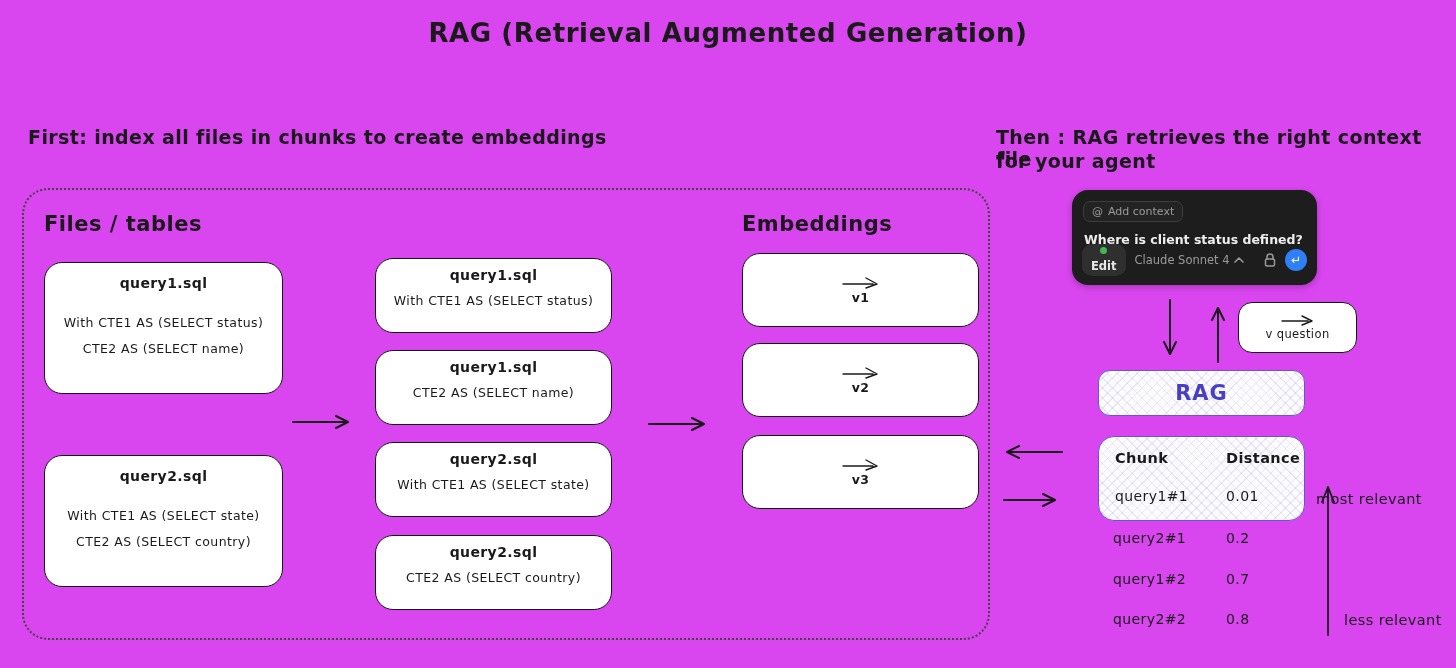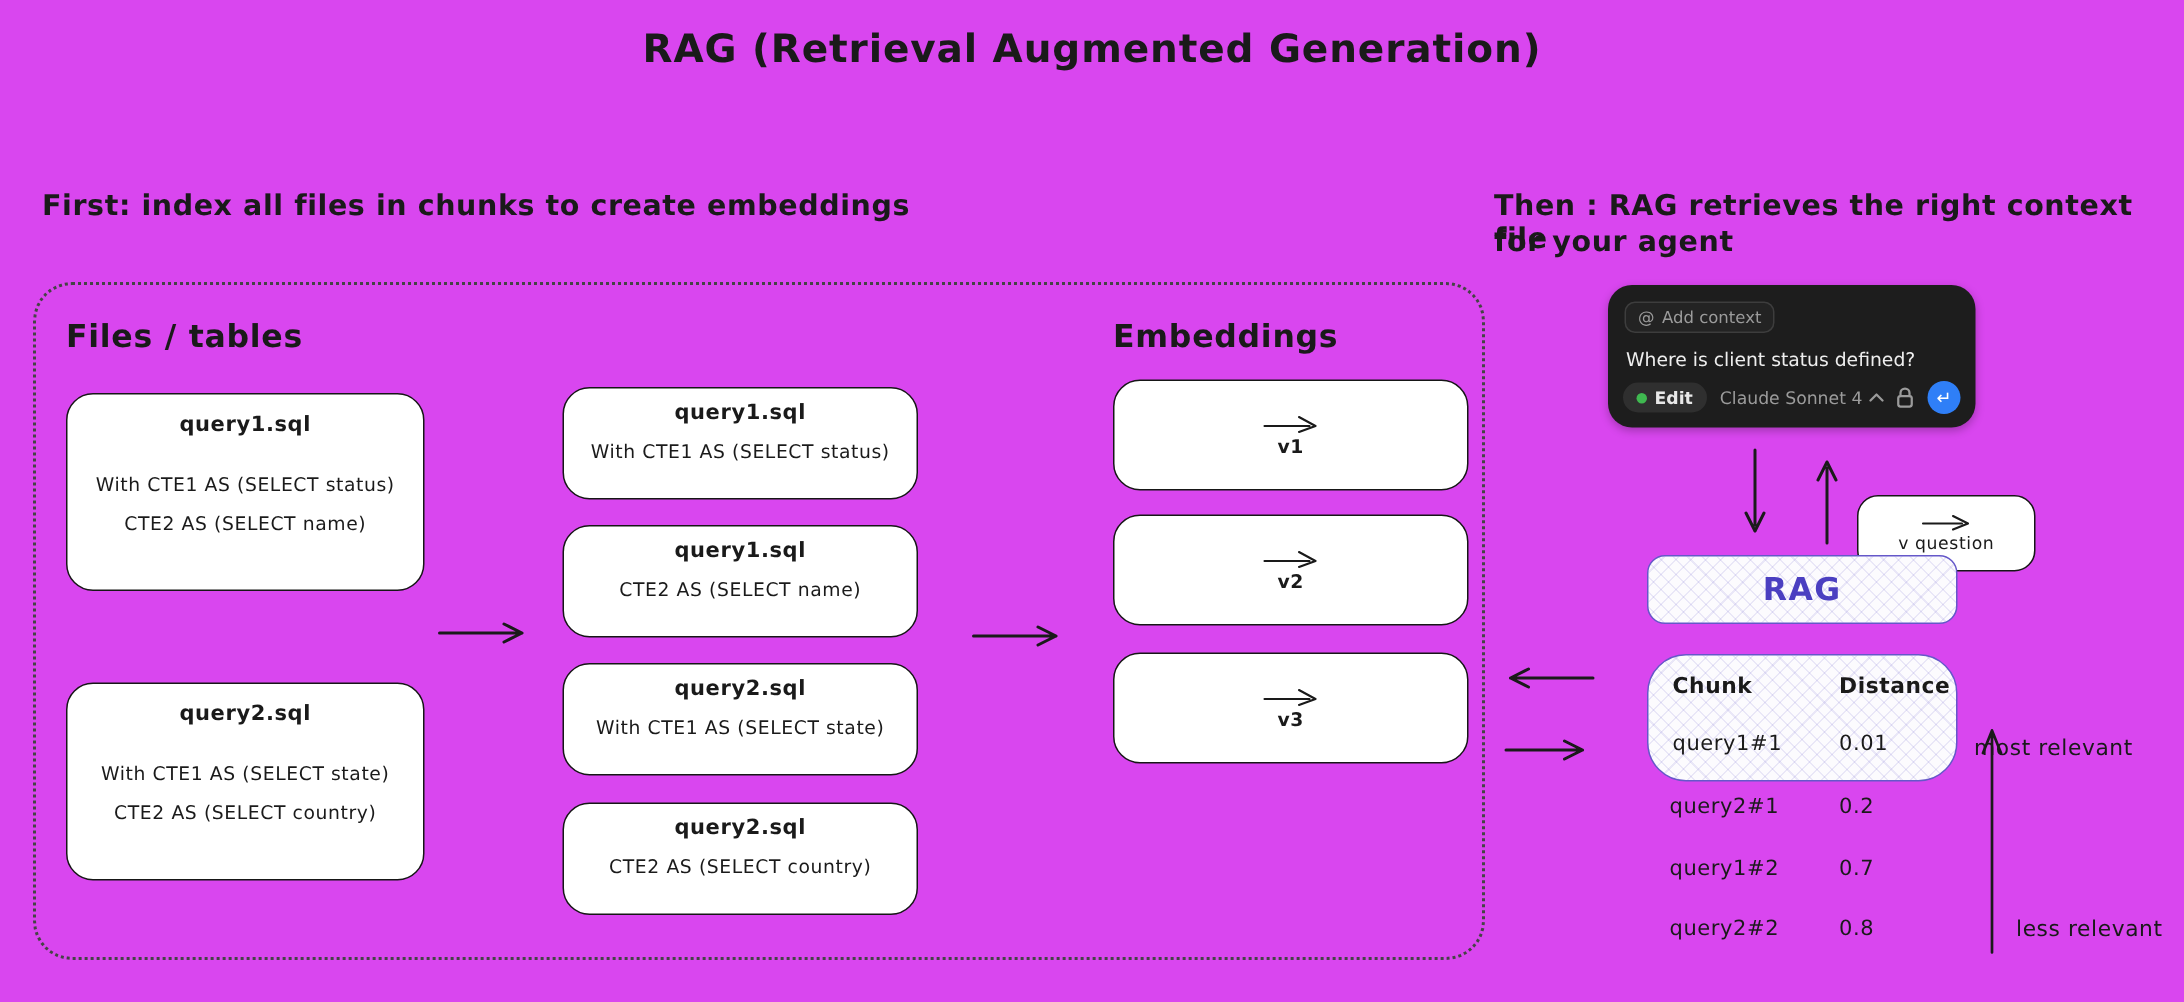--- a/index.html
+++ b/index.html
@@ -22,23 +22,23 @@
       repeating-linear-gradient(45deg, rgba(101,88,201,0.12) 0 1px, transparent 1px 7px),
       repeating-linear-gradient(-45deg, rgba(101,88,201,0.12) 0 1px, transparent 1px 7px);}
   .rag-label{color:#4b3fc1;font-size:21px;font-weight:700;letter-spacing:1px;text-align:left;}
   .tbl-header{font-size:14.5px;font-weight:600;letter-spacing:0.4px;}
   .tbl-cell{font-size:14px;font-weight:500;letter-spacing:0.4px;}
   .relevance-label{font-size:14.5px;font-weight:500;letter-spacing:0.4px;}
   
   .chat{left:1072px;top:190px;width:245px;height:95px;background:#1d1d1d;border-radius:16px;box-shadow:0 2px 6px rgba(0,0,0,0.25);}
   .ctx-pill{position:absolute;left:11px;top:11px;display:flex;align-items:center;gap:5px;
     border:1px solid #3d3d3d;border-radius:7px;padding:3px 8px;color:#9b9b9b;font-size:11px;background:#232323;cursor:pointer;}
-  .chat-question{position:absolute;left:12px;top:42px;color:#eeeeee;font-size:12.5px;font-weight:400;}
+  .chat-question{position:absolute;left:12px;top:42px;color:#eeeeee;font-size:12.5px;font-weight:700;}
   .chat-bottom{position:absolute;left:10px;right:10px;bottom:9px;display:flex;align-items:center;}
-  .edit-pill{display:flex;align-items:center;gap:5px;background:#2f2f2f;border-radius:10px;padding:3px 9px;color:#e8e8e8;font-size:11.5px;font-weight:600;cursor:pointer;}
+  .edit-pill{display:flex;align-items:center;gap:5px;background:#2f2f2f;border-radius:10px;padding:3px 9px;color:#e8e8e8;font-size:11.5px;font-weight:600;cursor:pointer;flex-direction:column;}
   .green-dot{width:7px;height:7px;border-radius:50%;background:#3fb950;}
   .model-select{display:flex;align-items:center;gap:4px;margin-left:9px;color:#9b9b9b;font-size:11.5px;cursor:pointer;}
   .chat-spacer{flex:1;}
   .send-btn{width:22px;height:22px;border-radius:50%;background:#2f7ff7;color:#fff;display:flex;align-items:center;justify-content:center;font-size:12px;margin-left:8px;cursor:pointer;}
   svg.stroke{stroke:#1a1a1a;stroke-width:2;fill:none;stroke-linecap:round;stroke-linejoin:round;}
   svg.thin{stroke:#1a1a1a;stroke-width:1.4;fill:none;stroke-linecap:round;stroke-linejoin:round;}
   svg.gray{stroke:#9b9b9b;stroke-width:1.5;fill:none;stroke-linecap:round;stroke-linejoin:round;}
 </style>
 </head>
 <body>
@@ -142,32 +142,32 @@
     </div>
   </div>
 
   <svg class="abs stroke" style="left:1161px;top:297px;" width="18" height="68">
     <path d="M9 3 V53 M3 45 L9 57 M15 45 L9 57"></path>
   </svg>
   <svg class="abs stroke" style="left:1209px;top:297px;" width="18" height="68">
     <path d="M9 65 V15 M3 23 L9 11 M15 23 L9 11"></path>
   </svg>
 
-  <div class="abs node vec-box" style="left:1238px;top:302px;width:117px;height:49px;border-radius:14px;margin-top:28px;">
+  <div class="abs node vec-box" style="left:1238px;top:302px;width:117px;height:49px;border-radius:14px;">
     <svg class="thin" width="40" height="12">
         <path d="M4 7 H30 M24 2 L34 7 M24 11 L34 7"></path>
       </svg>
     <div style="font-size:11.5px;letter-spacing:0.4px;">v question</div>
   </div>
 
   <div class="abs purple-node" style="left:1098px;top:370px;width:205px;height:44px;display:flex;align-items:center;justify-content:center;">
     <div class="rag-label hand">RAG</div>
   </div>
 
-  <div class="abs purple-node" style="left:1098px;top:436px;width:205px;height:83px;border-radius:26px;">
+  <div class="abs purple-node" style="left:1098px;top:436px;width:205px;height:83px;border-radius:16px;">
     <div class="abs tbl-header" style="left:16px;top:13px;">Chunk</div>
     <div class="abs tbl-header" style="left:127px;top:13px;">Distance</div>
     <div class="abs tbl-cell" style="left:16px;top:51px;">query1#1</div>
     <div class="abs tbl-cell" style="left:127px;top:51px;">0.01</div>
   </div>
 
   <div class="abs tbl-cell" style="left:1113px;top:530px;">query2#1</div>
   <div class="abs tbl-cell" style="left:1226px;top:530px;">0.2</div>
   <div class="abs tbl-cell" style="left:1113px;top:571px;">query1#2</div>
   <div class="abs tbl-cell" style="left:1226px;top:571px;">0.7</div>

